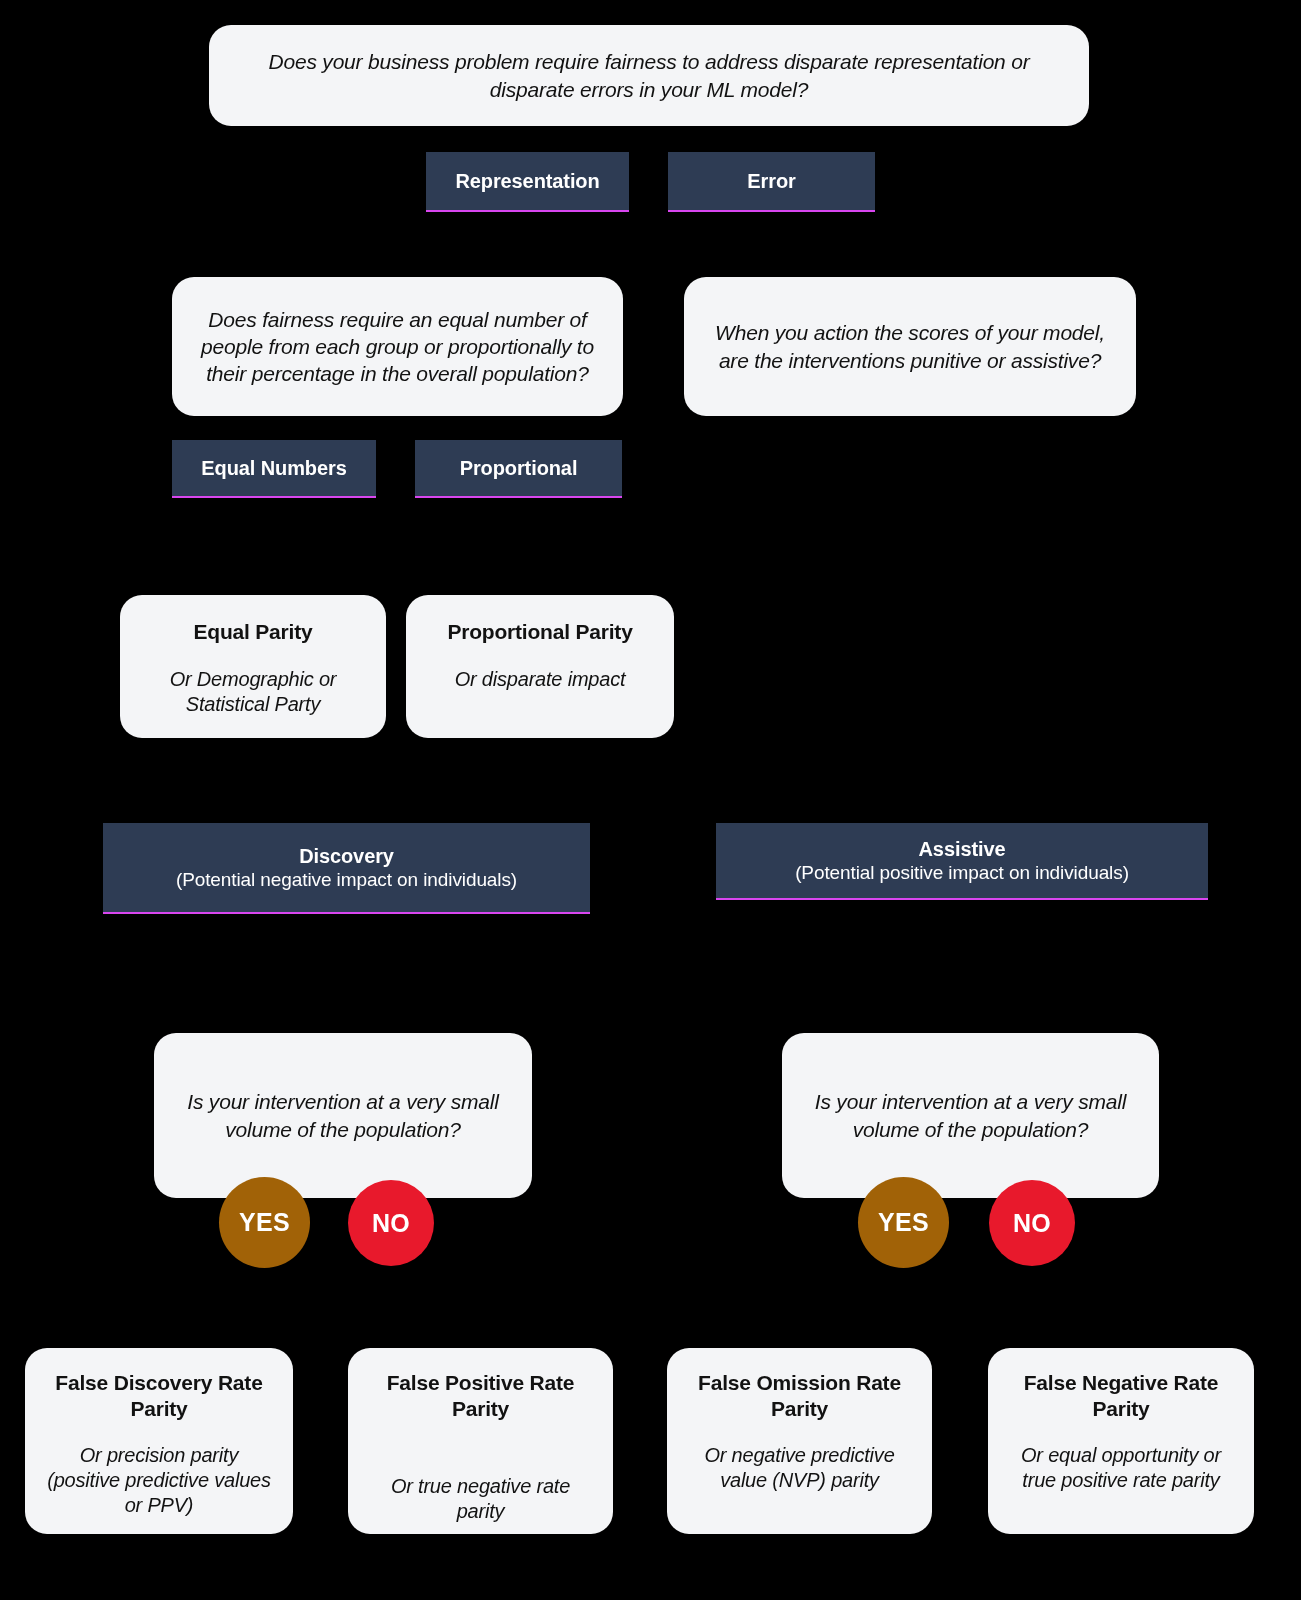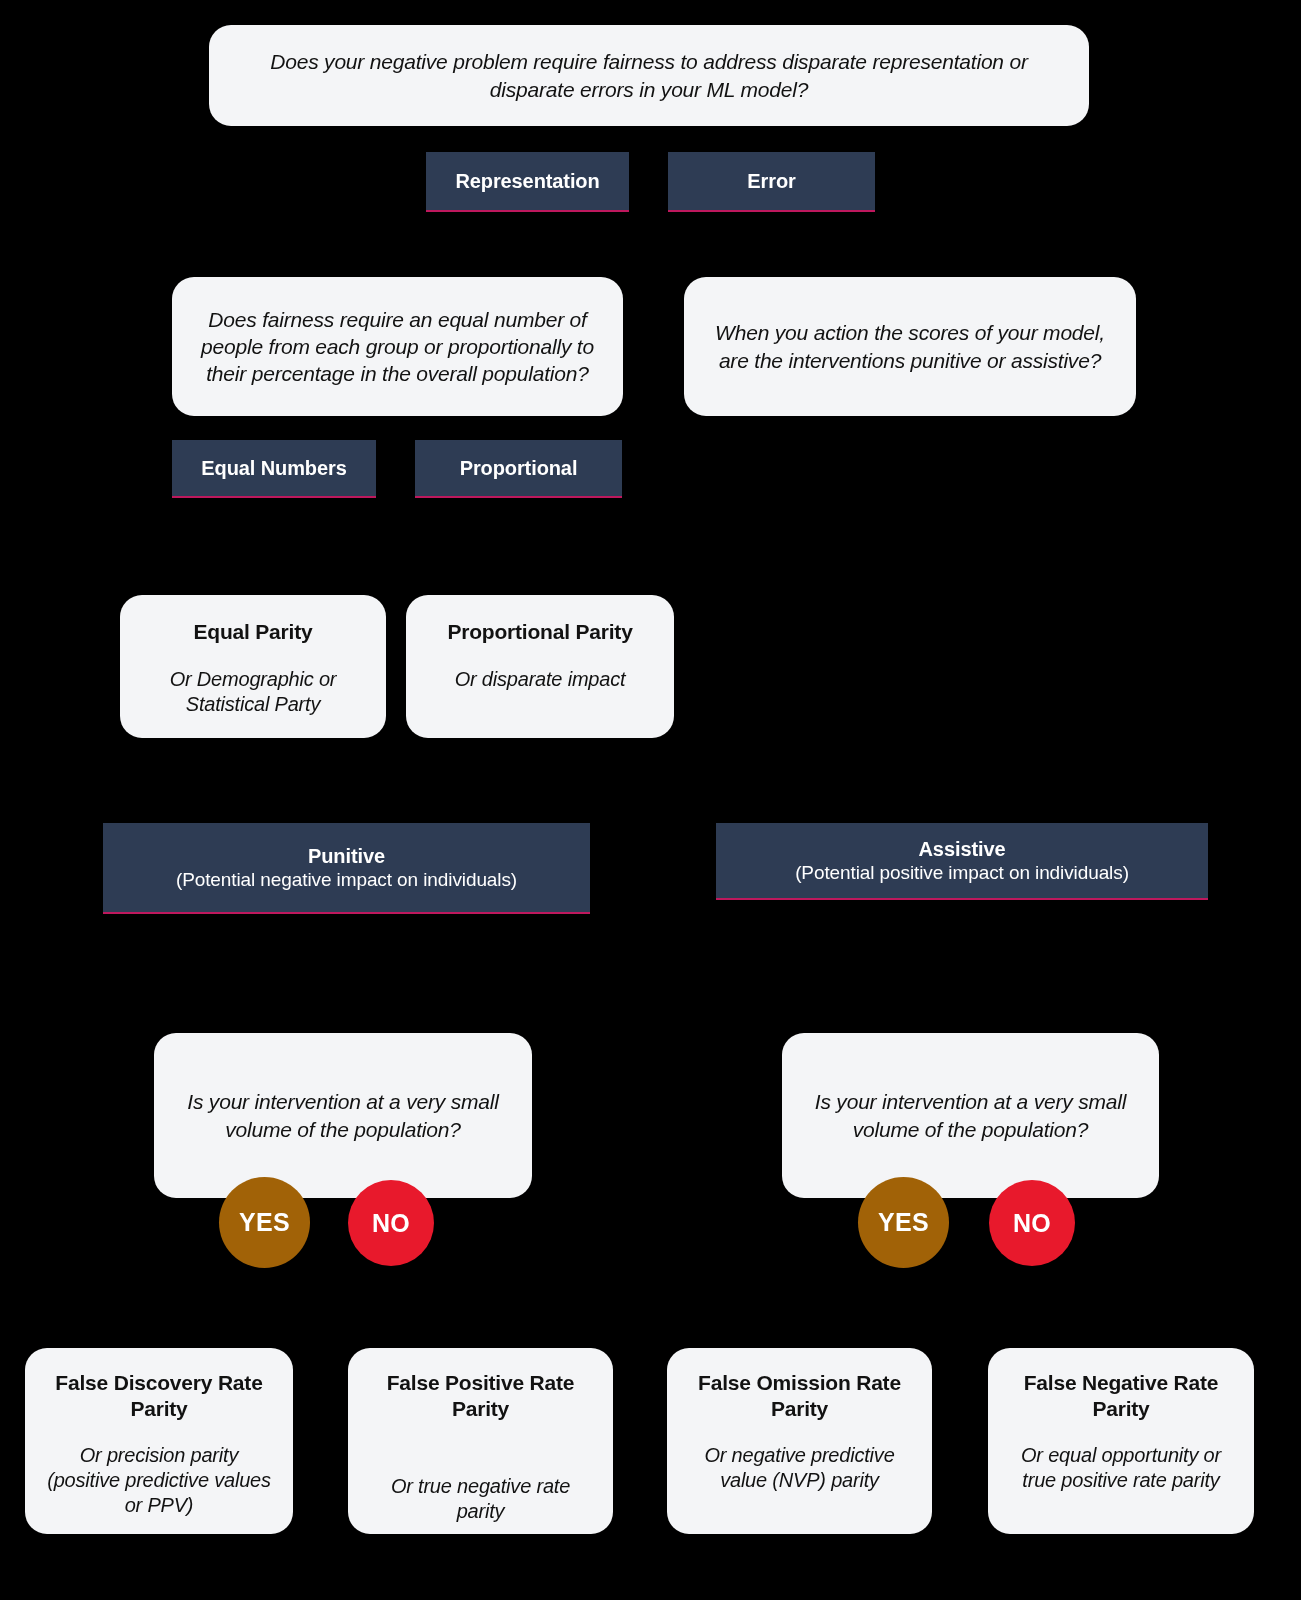--- a/index.html
+++ b/index.html
@@ -49,21 +49,21 @@
     line-height: 1.25;
     font-weight: 400;
     letter-spacing: -0.2px;
     margin-top: 22px;
   }
 
   
   .chip {
     position: absolute;
     background: #2e3c54;
-    border-bottom: 2px solid #be185d;
+    border-bottom: 2px solid #d946ef;
     box-sizing: border-box;
     display: flex;
     flex-direction: column;
     align-items: center;
     justify-content: center;
     text-align: center;
     color: #ffffff;
   }
   .chip .lbl {
     font-weight: 700;
@@ -92,21 +92,21 @@
   }
   .pill.yes { background: #a16207; text-align: right; }
   .pill.no  { background: #e8192c; }
 </style>
 </head>
 <body>
 
 <div id="stage">
 
   <div class="card" style="left:209px; top:25px; width:880px; height:101px;">
-    <div class="q">Does your negative problem require fairness to address disparate representation or disparate errors in your ML model?</div>
+    <div class="q">Does your business problem require fairness to address disparate representation or disparate errors in your ML model?</div>
   </div>
 
   <div class="chip" style="left:426px; top:152px; width:203px; height:60px;">
     <div class="lbl">Representation</div>
   </div>
   <div class="chip" style="left:668px; top:152px; width:207px; height:60px;">
     <div class="lbl">Error</div>
   </div>
 
   <div class="card" style="left:172px; top:277px; width:451px; height:139px;">
@@ -128,21 +128,21 @@
     <div class="title">Equal Parity</div>
     <div class="sub">Or Demographic or Statistical Party</div>
   </div>
 
   <div class="card" style="left:406px; top:595px; width:268px; height:143px; justify-content:flex-start; padding-top:24px;">
     <div class="title">Proportional Parity</div>
     <div class="sub">Or disparate impact</div>
   </div>
 
   <div class="chip" style="left:103px; top:823px; width:487px; height:91px;">
-    <div class="lbl">Punitive</div>
+    <div class="lbl">Discovery</div>
     <div class="lbl2">(Potential negative impact on individuals)</div>
   </div>
 
   <div class="chip" style="left:716px; top:823px; width:492px; height:77px;">
     <div class="lbl">Assistive</div>
     <div class="lbl2">(Potential positive impact on individuals)</div>
   </div>
 
   <div class="card" style="left:154px; top:1033px; width:378px; height:165px;">
     <div class="q">Is your intervention at a very small volume of the population?</div>

